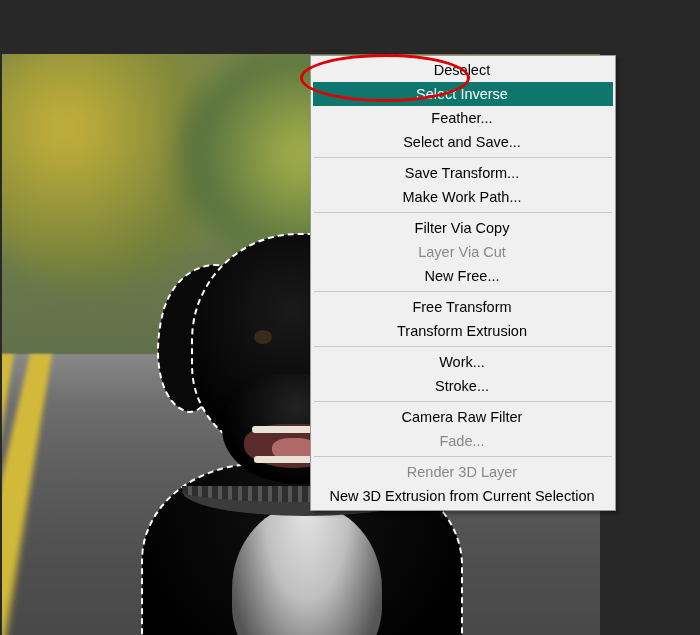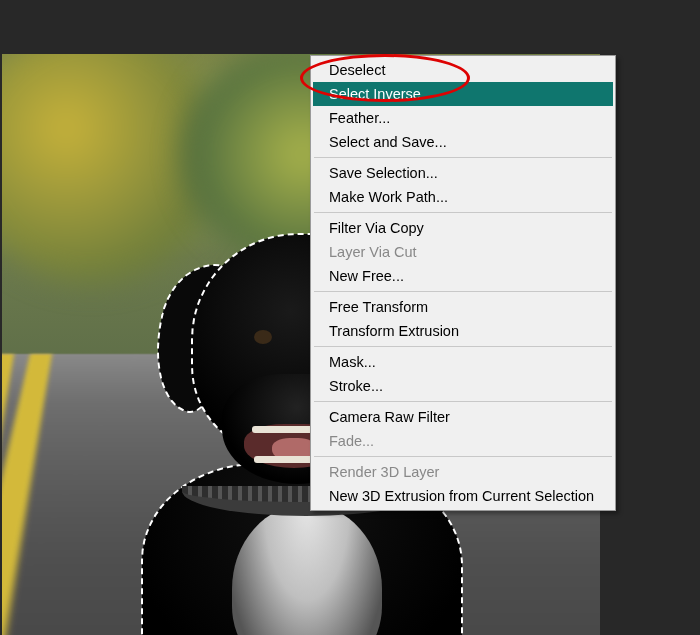--- a/index.html
+++ b/index.html
@@ -124,20 +124,21 @@
     box-shadow: 3px 3px 4px rgba(0,0,0,.35);
     padding: 2px;
     font-size: 14.5px;
     color: #000;
   }
   .menu-item {
     padding: 3px 18px 3px 16px;
     line-height: 18px;
     white-space: nowrap;
     cursor: default;
+    text-align: center;
   }
   .menu-item.disabled { color: #888; }
   .menu-item.highlight {
     background: #0f766e;
     color: #fff;
   }
   .menu-sep {
     height: 1px;
     background: #c8c8c8;
     margin: 3px 1px;
@@ -183,31 +184,31 @@
     <div class="dog-eye-r"></div>
   </div>
 </div>
 
 <div class="context-menu">
   <div class="menu-item">Deselect</div>
   <div class="menu-item highlight">Select Inverse</div>
   <div class="menu-item">Feather...</div>
   <div class="menu-item">Select and Save...</div>
   <div class="menu-sep"></div>
-  <div class="menu-item">Save Selection...</div>
+  <div class="menu-item">Save Transform...</div>
   <div class="menu-item">Make Work Path...</div>
   <div class="menu-sep"></div>
   <div class="menu-item">Filter Via Copy</div>
   <div class="menu-item disabled">Layer Via Cut</div>
   <div class="menu-item">New Free...</div>
   <div class="menu-sep"></div>
   <div class="menu-item">Free Transform</div>
   <div class="menu-item">Transform Extrusion</div>
   <div class="menu-sep"></div>
-  <div class="menu-item">Mask...</div>
+  <div class="menu-item">Work...</div>
   <div class="menu-item">Stroke...</div>
   <div class="menu-sep"></div>
   <div class="menu-item">Camera Raw Filter</div>
   <div class="menu-item disabled">Fade...</div>
   <div class="menu-sep"></div>
   <div class="menu-item disabled">Render 3D Layer</div>
   <div class="menu-item">New 3D Extrusion from Current Selection</div>
 </div>
 
 <div class="annot-ellipse"></div>

